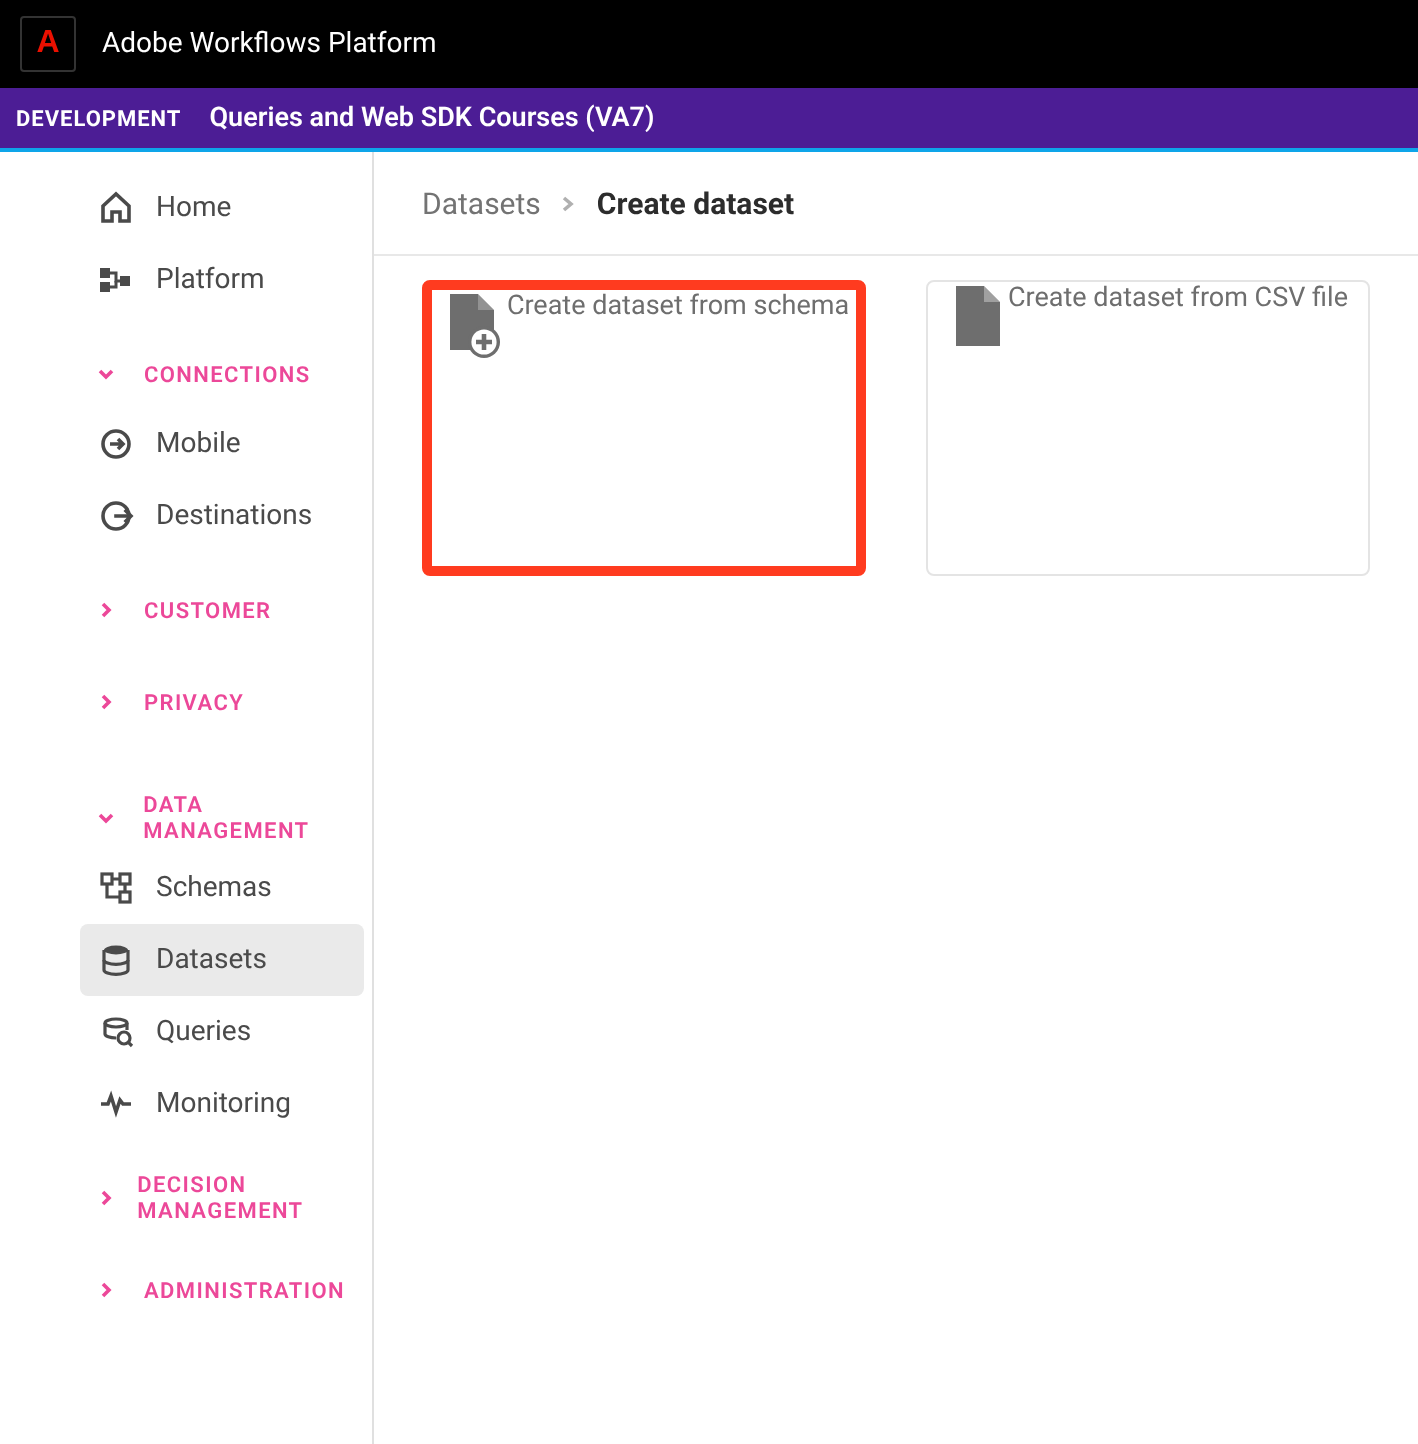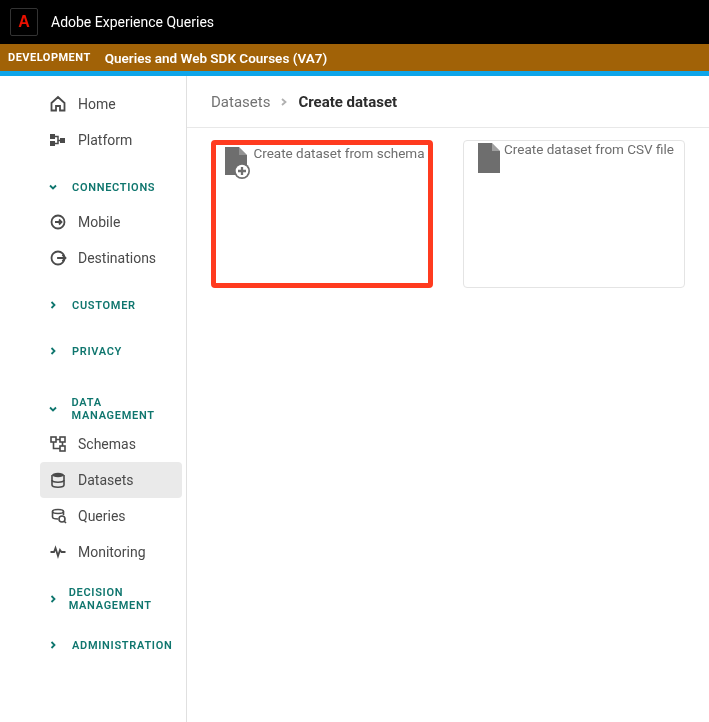--- a/index.html
+++ b/index.html
@@ -36,26 +36,26 @@
       font-weight: 700;
       font-size: 16px;
       font-family: Arial, sans-serif;
     }
     .app-title {
       color: #fff;
       font-size: 14px;
       font-weight: 400;
     }
     .env-bar {
-      background: #a16207;
+      background: #4c1d95;
       height: 32px;
       display: flex;
       align-items: center;
       padding-left: 8px;
-      border-bottom: 5px solid #0ea5e9;
+      border-bottom: 2px solid #0ea5e9;
     }
     .env-label {
       color: #fff;
       font-size: 11px;
       font-weight: 700;
       letter-spacing: 0.5px;
       margin-right: 14px;
     }
     .env-project {
       color: #fff;
@@ -95,21 +95,21 @@
       justify-content: center;
       margin-right: 10px;
       color: #4a4a4a;
     }
     .group-header {
       display: flex;
       align-items: center;
       height: 34px;
       padding-left: 12px;
       cursor: pointer;
-      color: #0f766e;
+      color: #ec4899;
     }
     .group-header .chevron {
       width: 20px;
       display: inline-flex;
       align-items: center;
       justify-content: flex-start;
       margin-right: 4px;
     }
     .group-header .label {
       font-size: 11px;
@@ -175,21 +175,21 @@
     }
     svg { display: block; }
   </style>
 </head>
 <body>
 
 <div class="top-bar">
   <div class="logo-box">
     <span class="logo-a">A</span>
   </div>
-  <span class="app-title">Adobe Experience Queries</span>
+  <span class="app-title">Adobe Workflows Platform</span>
 </div>
 
 <div class="env-bar">
   <span class="env-label">DEVELOPMENT</span>
   <span class="env-project">Queries and Web SDK Courses (VA7)</span>
 </div>
 
 <div class="layout">
   <nav class="sidebar">
 

